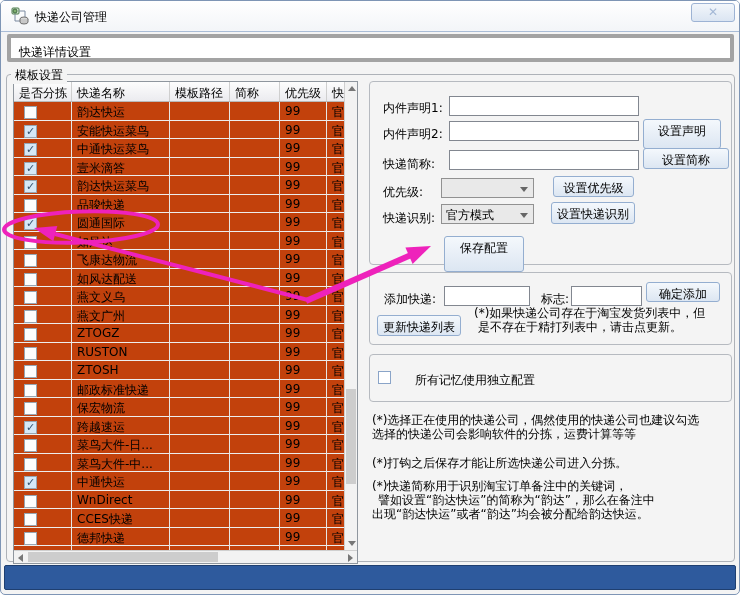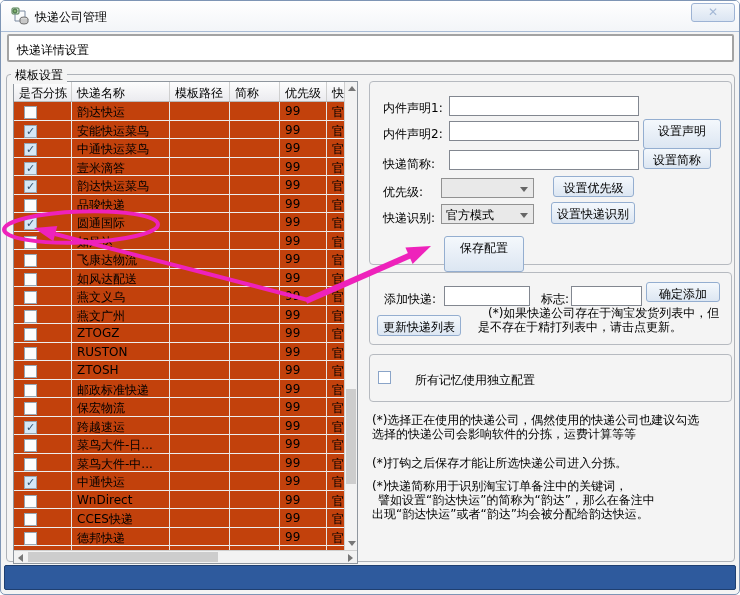--- a/index.html
+++ b/index.html
@@ -11,21 +11,21 @@
   .titlebar { position:absolute; left:0; top:0; right:0; height:31px;
               background:linear-gradient(#ffffff,#f3f5f8); border-bottom:1px solid #a9bcd6; }
   .app-icon { position:absolute; left:9px; top:5px; width:20px; height:20px; }
   .title-text { position:absolute; left:34px; top:8px; font-size:12px; }
   .close-btn { position:absolute; right:4px; top:2px; width:44px; height:19px;
                background:linear-gradient(#f2f6fb,#dbe5f2); border:1px solid #9db3d4;
                border-radius:3px; color:#a4b8d6; text-align:center; line-height:17px;
                font-weight:bold; font-size:12px; cursor:default; }
   
   .subheader { position:absolute; left:6px; top:33px; width:727px; height:28px;
-               background:#fff; border:2px solid #a3a3a3; border-radius:2px; }
+               background:#fff; border:4px solid #a3a3a3; border-radius:2px; }
   .subheader span { position:absolute; left:8px; top:6px; }
   
   .groupbox { position:absolute; left:5px; top:73px; width:729px; height:488px;
               border:1px solid #aeb2b8; border-radius:4px; }
   .groupbox-label { position:absolute; left:10px; top:66px; background:#f4f4f4; padding:0 4px; z-index:2; }
   
   .table-wrap { position:absolute; left:12px; top:80px; width:345px; height:483px;
                 background:#fff; border:1px solid #8f969e; overflow:hidden; }
   .thead { display:flex; height:20px; width:332px;
            background:linear-gradient(#fdfdfd,#ebebef); border-bottom:1px solid #b9b9b9; }
@@ -401,21 +401,21 @@
 
   <div class="panel panel1"></div>
   <span class="lbl" style="left:382px; top:99px;">内件声明1:</span>
   <input class="inp" style="left: 448px; top: 95px; width: 190px; height: 20px;" value="">
   <span class="lbl" style="left:382px; top:125px;">内件声明2:</span>
   <input class="inp" style="left: 448px; top: 120px; width: 190px; height: 20px;" value="">
   <div class="btn" style="left:642px; top:118px; width:78px; height:30px;">设置声明</div>
 
   <span class="lbl" style="left:382px; top:155px;">快递简称:</span>
   <input class="inp" style="left: 448px; top: 149px; width: 190px; height: 20px;" value="">
-  <div class="btn" style="left:642px; top:147px; width:68px; height:21px;">设置简称</div>
+  <div class="btn" style="left:642px; top:147px; width:86px; height:21px;">设置简称</div>
 
   <span class="lbl" style="left:382px; top:183px;">优先级:</span>
   <div class="dd" style="left:440px; top:177px; width:93px; height:20px;">
     <span class="dd-text"></span>
     <div class="dd-arrow"></div>
   </div>
   <div class="btn" style="left:552px; top:175px; width:81px; height:21px;">设置优先级</div>
 
   <span class="lbl" style="left:382px; top:209px;">快递识别:</span>
   <div class="dd" style="left:440px; top:203px; width:93px; height:20px;">
@@ -426,21 +426,21 @@
 
   <div class="btn" style="left:443px; top:235px; width:80px; height:36px;">保存配置</div>
 
   <div class="panel panel2"></div>
   <span class="lbl" style="left:383px; top:290px;">添加快递:</span>
   <input class="inp" style="left: 443px; top: 285px; width: 86px; height: 20px;" value="">
   <span class="lbl" style="left:540px; top:290px;">标志:</span>
   <input class="inp" style="left: 570px; top: 285px; width: 71px; height: 20px;" value="">
   <div class="btn" style="left:645px; top:281px; width:74px; height:20px;">确定添加</div>
   <div class="btn" style="left:376px; top:314px; width:84px; height:21px;">更新快递列表</div>
-  <span class="note" style="left:473px; top:305px;margin-left:14px;">(*)如果快递公司存在于淘宝发货列表中，但</span>
+  <span class="note" style="left:473px; top:305px;">(*)如果快递公司存在于淘宝发货列表中，但</span>
   <span class="note" style="left:477px; top:319px;">是不存在于精打列表中，请击点更新。</span>
 
   <div class="panel panel3"></div>
   <div class="small-cb" style="left:377px; top:370px;"></div>
   <span class="lbl" style="left:414px; top:371px;">所有记忆使用独立配置</span>
 
   <div id="notes-area">
       <span class="note" style="left: 371px; top: 412px;">(*)选择正在使用的快递公司，偶然使用的快递公司也建议勾选</span>
       <span class="note" style="left: 371px; top: 426px;">选择的快递公司会影响软件的分拣，运费计算等等</span>
       <span class="note" style="left: 371px; top: 455px;">(*)打钩之后保存才能让所选快递公司进入分拣。</span>

